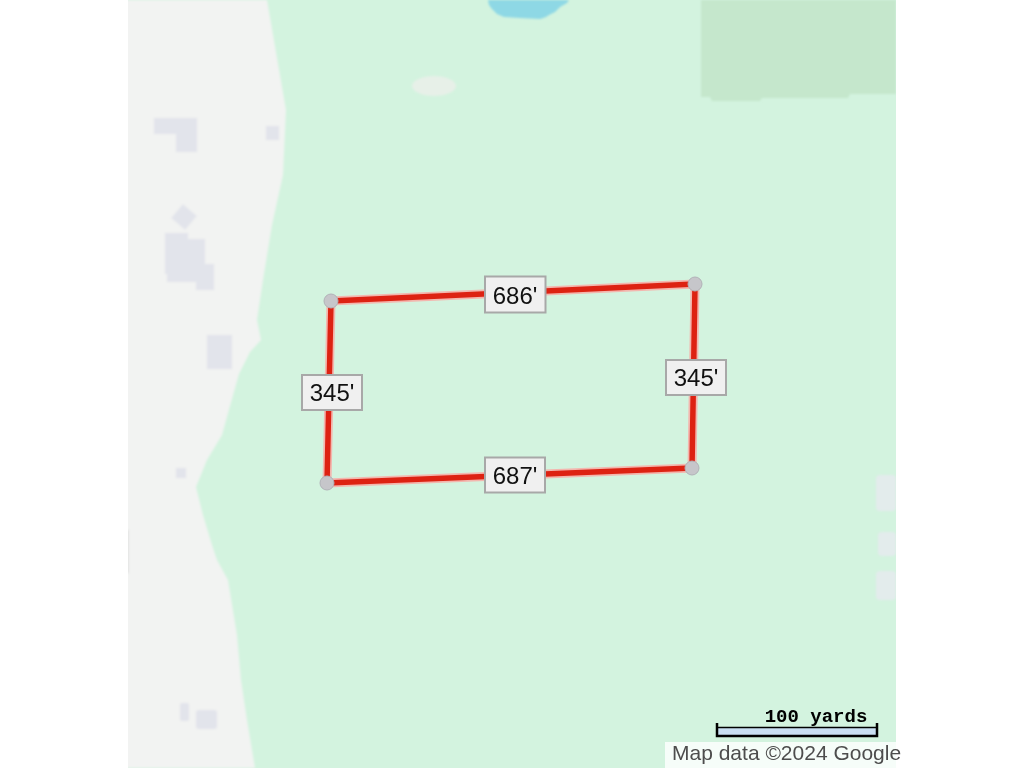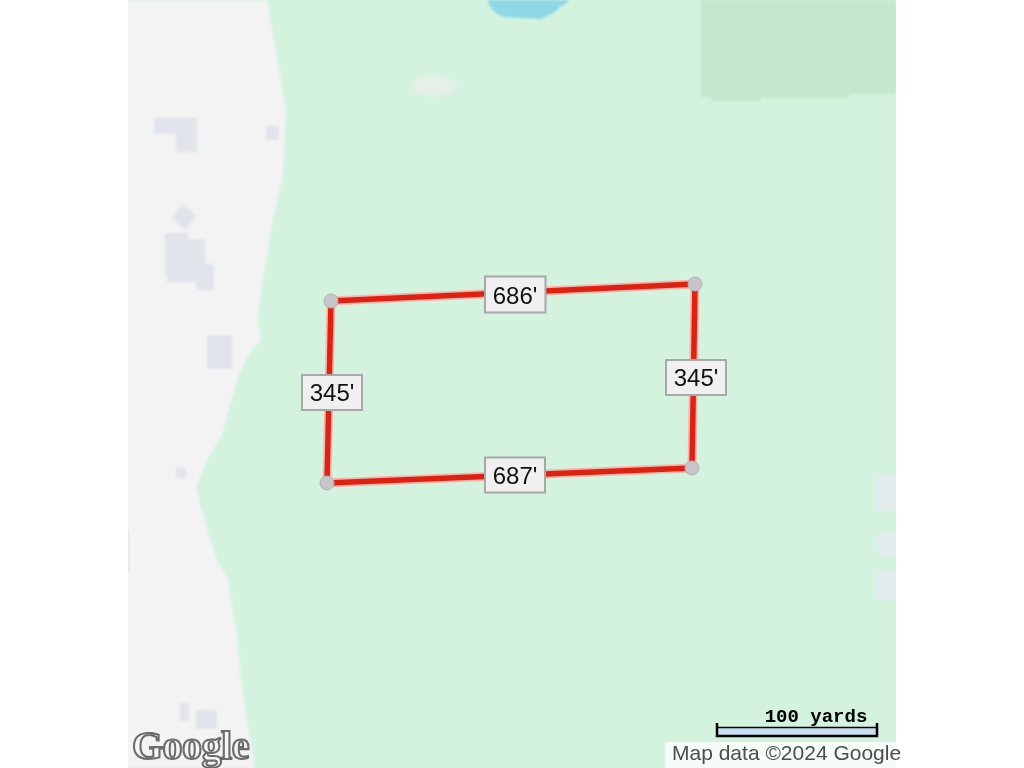--- a/index.html
+++ b/index.html
@@ -87,16 +87,15 @@
     <line x1="718" y1="727.5" x2="876" y2="727.5" stroke="#000" stroke-width="1.5"></line>
   </g>
 
   <text x="816" y="722" font-size="19" fill="#000" text-anchor="middle" font-family="Liberation Mono, monospace" font-weight="bold">100 yards</text>
 
   <rect x="665" y="742" width="359" height="26" fill="#ffffff" opacity="0.8"></rect>
 
   <text x="672" y="760" font-size="21" fill="#4d4d4d" font-family="Liberation Sans, sans-serif">Map data ©2024 Google</text>
 </svg>
 
-<div style="position:absolute;left:132px;top:722px;font-family:'Liberation Serif',serif;font-weight:bold;font-size:40px;letter-spacing:-0.5px;color:rgba(255,255,255,0.25);-webkit-text-stroke:2.1px rgba(85,85,85,0.85);">Google</div>
 
 <div style="position:absolute;left:138px;top:737px;font-family:'Liberation Sans',sans-serif;font-weight:bold;font-size:21px;letter-spacing:-1px;color:#4d4d4d;text-shadow:0 0 2px #fff, 1px 1px 0 #fff, -1px -1px 0 #fff;margin-top:36px;">SWFLAMLS</div>
 </div>
 
 </body></html>

